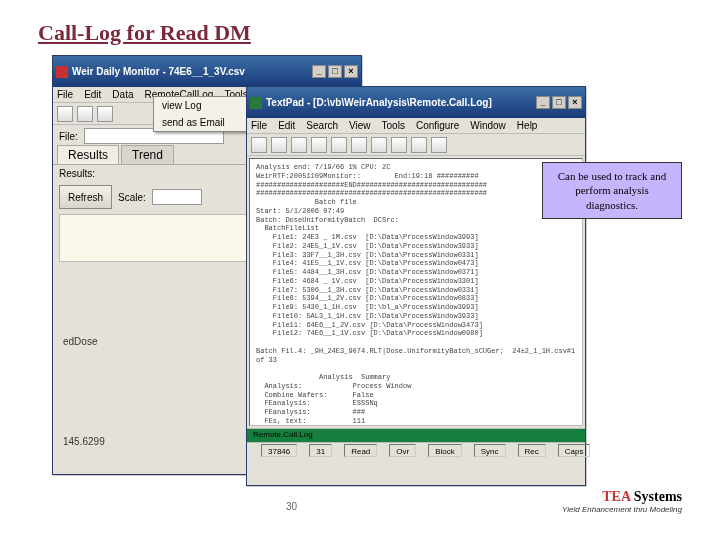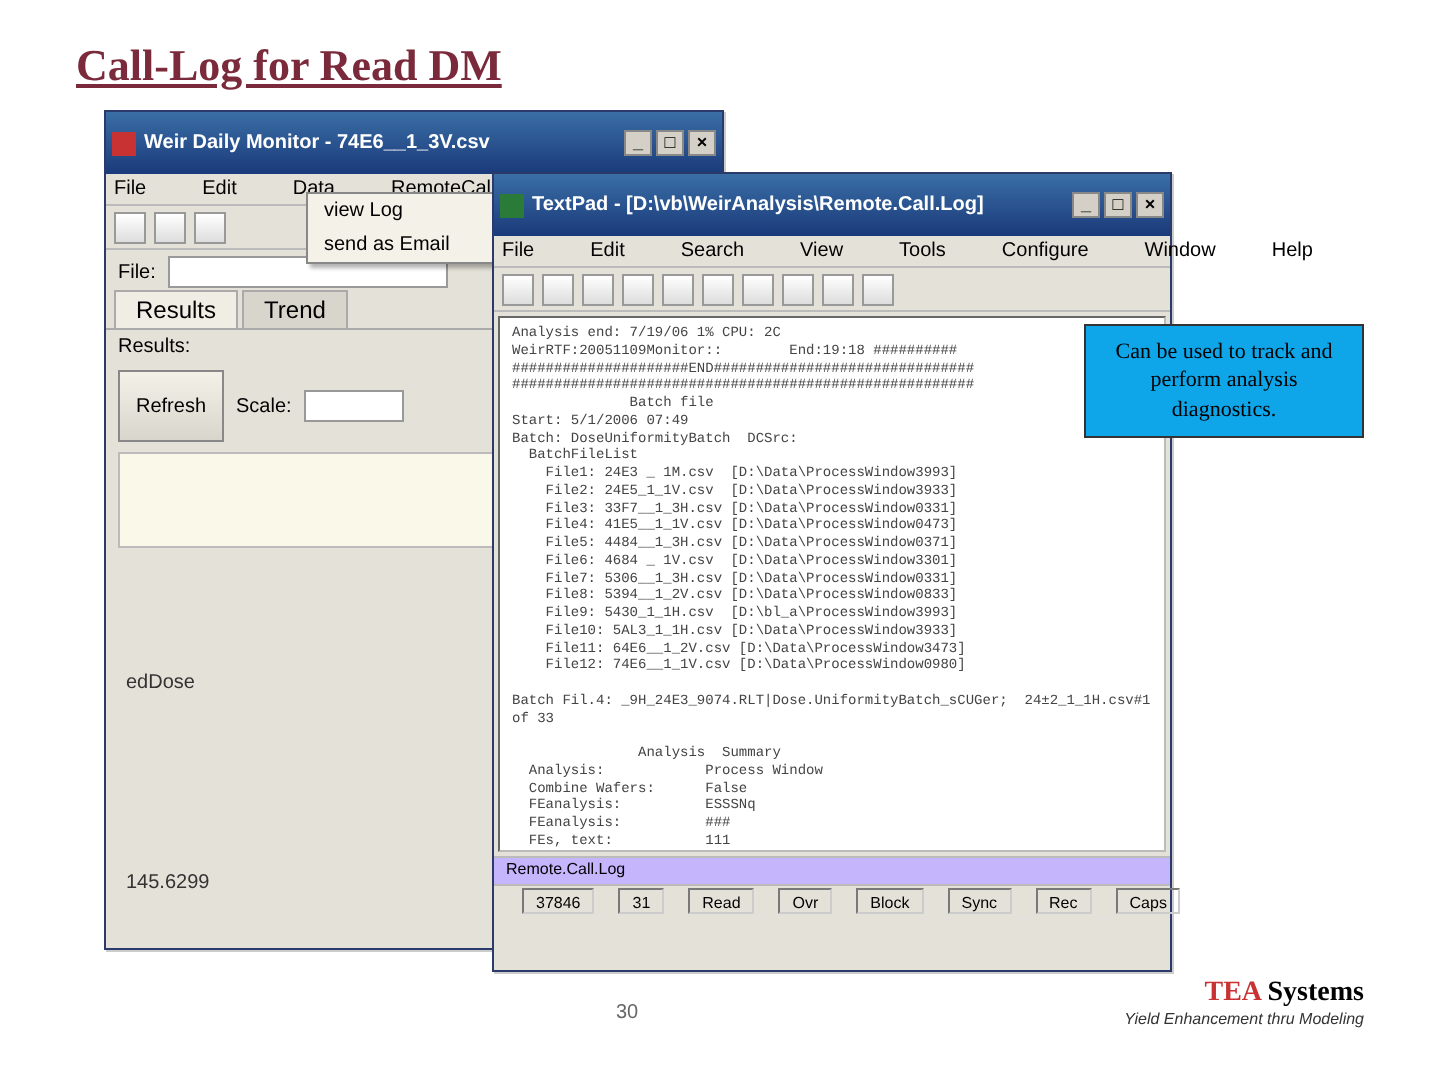--- a/index.html
+++ b/index.html
@@ -21,21 +21,21 @@
     color: #7a2a3a;
     text-decoration: underline;
     font-family: Georgia, serif;
   }
   .callout {
     position: absolute;
     right: 38px;
     top: 162px;
     width: 140px;
     border: 1px solid #333;
-    background: #0ea5e9;
+    background: #c4b5fd;
     padding: 6px 8px;
     font-size: 11px;
     font-family: Georgia, serif;
     text-align: center;
     line-height: 1.3;
   }
   .footer-brand {
     position: absolute;
     right: 38px;
     bottom: 26px;
@@ -47,21 +47,21 @@
     font-weight: bold;
   }
   .footer-brand .tea .t { color: #c83232; }
   .footer-brand .tag {
     font-size: 8px;
     font-style: italic;
     color: #333;
   }
   .page-num {
     position: absolute;
-    left: 308px;
+    left: 286px;
     bottom: 28px;
     font-size: 10px;
     color: #666;
   }
 
   
   .win {
     position: absolute;
     border: 1px solid #2a3a6a;
     background: #e4e2d8;
@@ -93,21 +93,21 @@
     text-align: center;
     color: #000;
   }
   .menubar {
     height: 16px;
     background: #e4e2d8;
     display: flex;
     align-items: center;
     padding: 0 4px;
     font-size: 10px;
-    gap: 28px;
+    gap: 11px;
     border-bottom: 1px solid #bbb;
   }
   .menubar span { cursor: default; }
   .toolbar {
     height: 22px;
     background: #e4e2d8;
     border-bottom: 1px solid #bbb;
     display: flex;
     align-items: center;
     padding: 0 4px;
@@ -143,21 +143,21 @@
   }
   .tab.active { background: #f0eee4; }
   .field {
     height: 16px;
     border: 1px solid #999;
     background: #fff;
     font-size: 10px;
     padding: 1px 3px;
   }
   .btn {
-    height: 36px;
+    height: 24px;
     border: 1px solid #888;
     background: linear-gradient(#f4f2e8,#d8d6cc);
     font-size: 10px;
     padding: 0 8px;
   }
   .resultsbox {
     margin: 2px 6px;
     height: 48px;
     border: 1px solid #bbb;
     background: #faf8e8;
@@ -219,21 +219,21 @@
   }
   .statusbar .cell {
     border: 1px inset #ccc;
     padding: 1px 6px;
     height: 13px;
     line-height: 11px;
   }
   .statusbar .spacer { flex: 1; }
   .textpad .tabbottom {
     height: 14px;
-    background: #c4b5fd;
+    background: #15803d;
     font-size: 8px;
     padding: 1px 6px;
     border-top: 1px solid #bbb;
   }
 </style>
 </head>
 <body>
 
 <div class="slide-title">Call-Log for Read DM</div>
 

